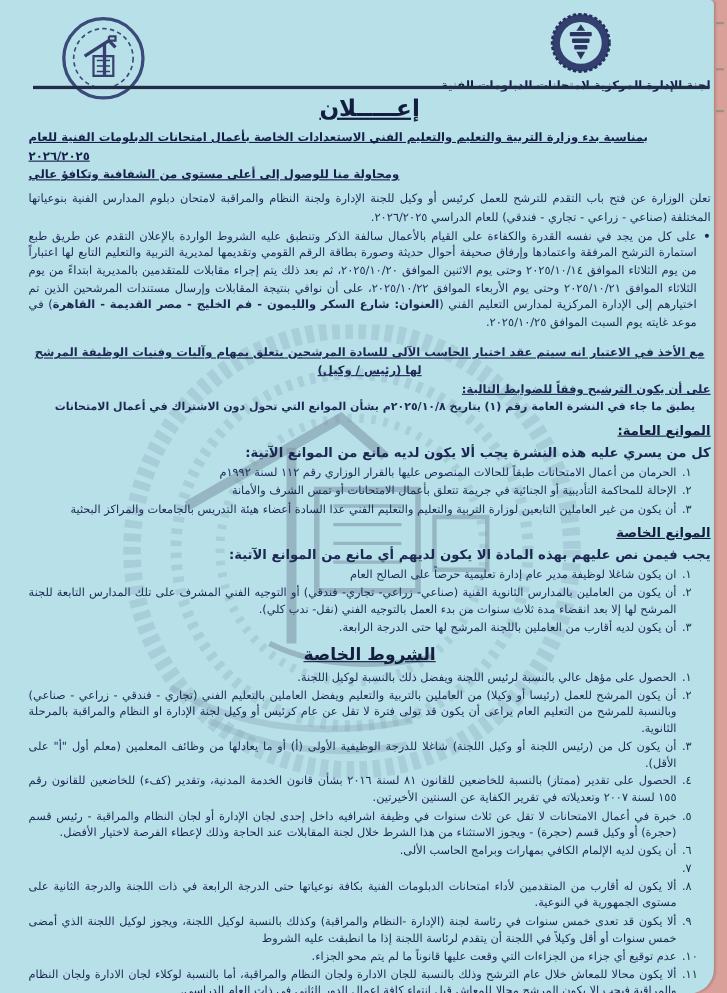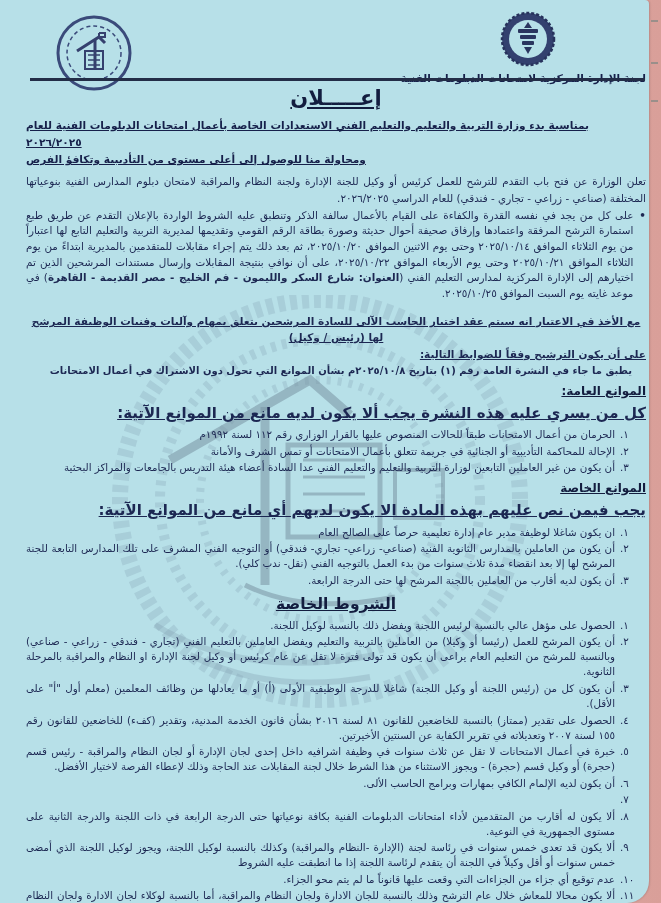--- a/index.html
+++ b/index.html
@@ -33,21 +33,21 @@
   .title{text-align:center;font-size:21px;font-weight:700;text-decoration:underline;margin:0 0 7px;color:#131d3f;}
   .intro-line{text-align:left;font-weight:700;font-size:10.6px;line-height:1.62;text-decoration:underline;color:#16204a;}
   .opening{font-size:10.4px;line-height:1.55;text-align:justify;margin-top:5px;}
   .bullet-row{display:flex;gap:6px;font-size:10.4px;line-height:1.5;text-align:justify;margin-top:2px;}
   .bullet-marker{flex:0 0 auto;font-weight:700;}
   .addr{font-weight:700;}
   .note1{text-align:center;font-weight:700;font-size:10.5px;text-decoration:underline;margin-top:13px;line-height:1.5;}
   .note2{text-align:right;font-weight:700;font-size:10.5px;text-decoration:underline;line-height:1.55;}
   .bulletin{font-weight:700;font-size:10px;line-height:1.5;padding-right:14px;margin-top:1px;}
   .sec-heading{font-weight:700;font-size:12px;text-decoration:underline;margin-top:4px;color:#131d3f;line-height:1.5;}
-  .sec-intro{font-weight:700;font-size:15px;text-decoration:underline;margin:2px 0 2px;line-height:1.55;}
+  .sec-intro{font-weight:700;font-size:12px;margin:2px 0 2px;line-height:1.55;}
   .li{display:flex;gap:5px;font-size:10.3px;line-height:1.46;margin:1.5px 0;padding-right:9px;text-align:justify;}
   .li .num{flex:0 0 auto;min-width:17px;text-align:left;}
   .big-heading{text-align:center;font-size:15.5px;font-weight:700;text-decoration:underline;margin:7px 0 5px;color:#131d3f;letter-spacing:1px;}
   .cond-intro{font-weight:700;font-size:10.8px;text-decoration:underline;margin:2px 0 3px;line-height:1.5;}
 </style>
 </head>
 <body>
 
 <div class="page">
   <div class="paper"></div>
@@ -100,21 +100,21 @@
     </g>
   </svg>
 
   <div class="org-title">لجنة الإدارة المركزية لامتحانات الدبلومات الفنية</div>
   <div class="rule"></div>
 
   <div class="content">
     <div class="title">إعـــــلان</div>
 
     <div class="intro-line">بمناسبة بدء وزارة التربية والتعليم والتعليم الفني الاستعدادات الخاصة بأعمال امتحانات الدبلومات الفنية للعام ٢٠٢٦/٢٠٢٥</div>
-    <div class="intro-line">ومحاولة منا للوصول إلى أعلى مستوى من التأديبية وتكافؤ الفرص</div>
+    <div class="intro-line">ومحاولة منا للوصول إلى أعلى مستوى من الشفافية وتكافؤ عالي</div>
 
     <div class="opening">تعلن الوزارة عن فتح باب التقدم للترشح للعمل كرئيس أو وكيل للجنة الإدارة ولجنة النظام والمراقبة لامتحان دبلوم المدارس الفنية بنوعياتها المختلفة (صناعي - زراعي - تجاري - فندقي) للعام الدراسي ٢٠٢٦/٢٠٢٥.</div>
 
     <div class="bullet-row">
       <span class="bullet-marker">•</span>
       <span><span>على كل من يجد في نفسه القدرة والكفاءة على القيام بالأعمال سالفة الذكر وتنطبق عليه الشروط الواردة بالإعلان التقدم عن طريق طبع استمارة الترشح المرفقة واعتمادها وإرفاق صحيفة أحوال حديثة وصورة بطاقة الرقم القومي وتقديمها لمديرية التربية والتعليم التابع لها اعتباراً من يوم الثلاثاء الموافق ٢٠٢٥/١٠/١٤ وحتى يوم الاثنين الموافق ٢٠٢٥/١٠/٢٠، ثم بعد ذلك يتم إجراء مقابلات للمتقدمين بالمديرية ابتداءً من يوم الثلاثاء الموافق ٢٠٢٥/١٠/٢١ وحتى يوم الأربعاء الموافق ٢٠٢٥/١٠/٢٢، على أن نوافي بنتيجة المقابلات وإرسال مستندات المرشحين الذين تم اختيارهم إلى الإدارة المركزية لمدارس التعليم الفني (</span><span class="addr">العنوان: شارع السكر والليمون - فم الخليج - مصر القديمة - القاهرة</span><span>) في موعد غايته يوم السبت الموافق ٢٠٢٥/١٠/٢٥.</span></span>
     </div>
 
     <div class="note1">مع الأخذ في الاعتبار انه سيتم عقد اختبار الحاسب الآلى للسادة المرشحين يتعلق بمهام وآليات وفنيات الوظيفة المرشح لها (رئيس / وكيل)</div>
     <div class="note2">على أن يكون الترشيح وفقاً للضوابط التالية:</div>

